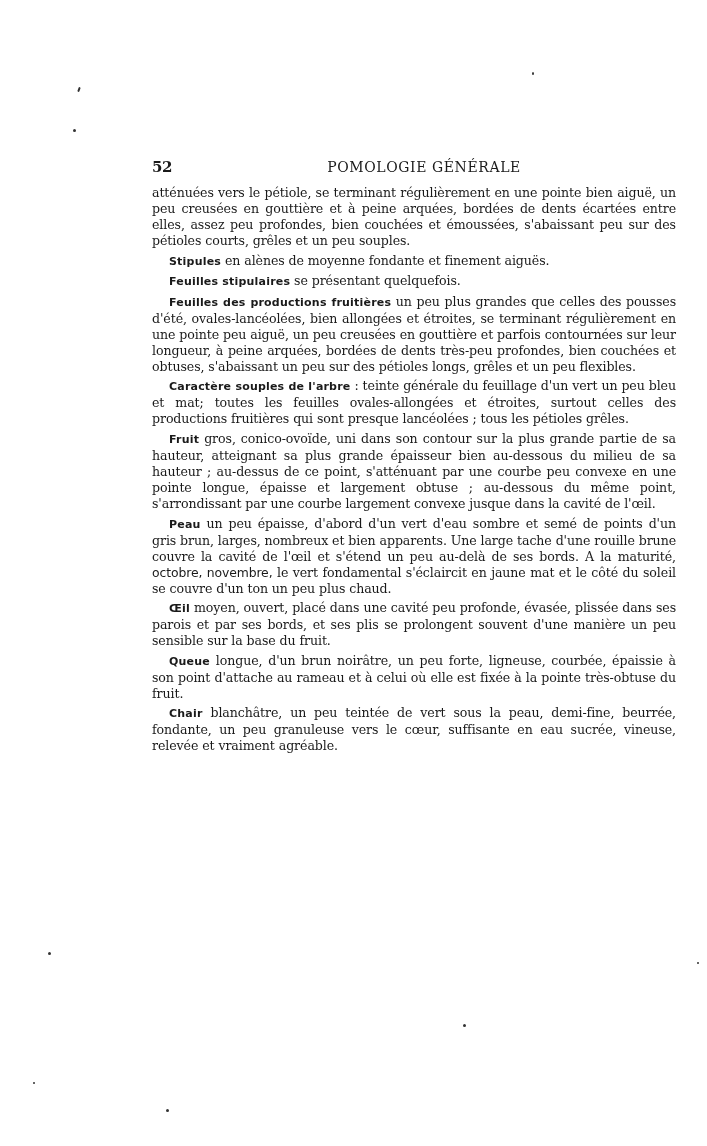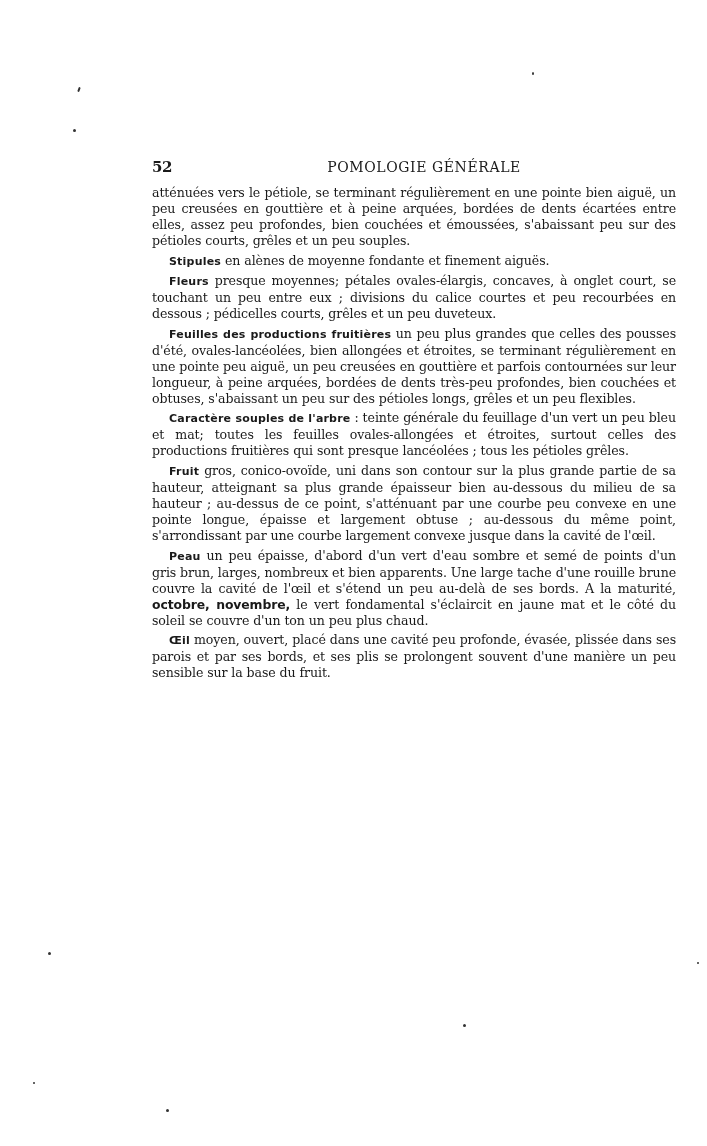--- a/index.html
+++ b/index.html
@@ -25,21 +25,21 @@
     letter-spacing: -0.1px;
   }
   .para { margin: 0 0 3.6px 0; text-indent: 17px; }
   .para.cont { text-indent: 0; }
   .lead {
     font-family: "DejaVu Sans", "Liberation Sans", sans-serif;
     font-weight: bold; font-size: 11px; letter-spacing: 0.2px;
   }
   .inline-bold {
     font-family: "DejaVu Sans", "Liberation Sans", sans-serif;
-    font-weight: bold; font-size: 12.4px;
+    font-weight: normal; font-size: 12.4px;
   }
   .speck { position: absolute; background: #333; border-radius: 50%; }
 </style>
 </head>
 <body>
 
 <div class="speck" style="left:78px;top:87px;width:2px;height:5px;transform:rotate(20deg);border-radius:1px;"></div>
 <div class="speck" style="left:73px;top:129px;width:3px;height:3px;"></div>
 <div class="speck" style="left:532px;top:72px;width:2px;height:3px;"></div>
 <div class="speck" style="left:48px;top:952px;width:3px;height:3px;"></div>
@@ -55,31 +55,37 @@
   </div>
 
   <div class="body-text">
     <p class="para cont">
       <span>atténuées vers le pétiole, se terminant régulièrement en une pointe bien aiguë, un peu creusées en gouttière et à peine arquées, bordées de dents écartées entre elles, assez peu profondes, bien couchées et émoussées, s'abaissant peu sur des pétioles courts, grêles et un peu souples.</span>
     </p>
     <p class="para">
       <span class="lead">Stipules</span><span> en alènes de moyenne fondante et finement aiguës.</span>
     </p>
     <p class="para">
-      <span class="lead">Fleurs</span><span> presque moyennes; pétales ovales-élargis, concaves, à onglet court, se touchant un peu entre eux ; divisions du calice courtes et peu recourbées en dessous ; pédicelles courts, grêles et un peu duveteux.</span>
+      <span class="lead">Feuilles stipulaires</span><span> se présentant quelquefois.</span>
     </p>
     <p class="para">
       <span class="lead">Feuilles des productions fruitières</span><span> un peu plus grandes que celles des pousses d'été, ovales-lancéolées, bien allongées et étroites, se terminant régulièrement en une pointe peu aiguë, un peu creusées en gouttière et parfois contournées sur leur longueur, à peine arquées, bordées de dents très-peu profondes, bien couchées et obtuses, s'abaissant un peu sur des pétioles longs, grêles et un peu flexibles.</span>
     </p>
     <p class="para">
       <span class="lead">Caractère souples de l'arbre</span><span> : teinte générale du feuillage d'un vert un peu bleu et mat; toutes les feuilles ovales-allongées et étroites, surtout celles des productions fruitières qui sont presque lancéolées ; tous les pétioles grêles.</span>
     </p>
     <p class="para">
       <span class="lead">Fruit</span><span> gros, conico-ovoïde, uni dans son contour sur la plus grande partie de sa hauteur, atteignant sa plus grande épaisseur bien au-dessous du milieu de sa hauteur ; au-dessus de ce point, s'atténuant par une courbe peu convexe en une pointe longue, épaisse et largement obtuse ; au-dessous du même point, s'arrondissant par une courbe largement convexe jusque dans la cavité de l'œil.</span>
     </p>
     <p class="para">
       <span class="lead">Peau</span><span> un peu épaisse, d'abord d'un vert d'eau sombre et semé de points d'un gris brun, larges, nombreux et bien apparents. Une large tache d'une rouille brune couvre la cavité de l'œil et s'étend un peu au-delà de ses bords. A la maturité, </span><span class="inline-bold">octobre, novembre,</span><span> le vert fondamental s'éclaircit en jaune mat et le côté du soleil se couvre d'un ton un peu plus chaud.</span>
     </p>
     <p class="para">
       <span class="lead">Œil</span><span> moyen, ouvert, placé dans une cavité peu profonde, évasée, plissée dans ses parois et par ses bords, et ses plis se prolongent souvent d'une manière un peu sensible sur la base du fruit.</span>
     </p>
+    <p class="para">
+      <span class="lead">Queue</span><span> longue, d'un brun noirâtre, un peu forte, ligneuse, courbée, épaissie à son point d'attache au rameau et à celui où elle est fixée à la pointe très-obtuse du fruit.</span>
+    </p>
+    <p class="para">
+      <span class="lead">Chair</span><span> blanchâtre, un peu teintée de vert sous la peau, demi-fine, beurrée, fondante, un peu granuleuse vers le cœur, suffisante en eau sucrée, vineuse, relevée et vraiment agréable.</span>
+    </p>
   </div>
 </div>
 
 </body></html>

